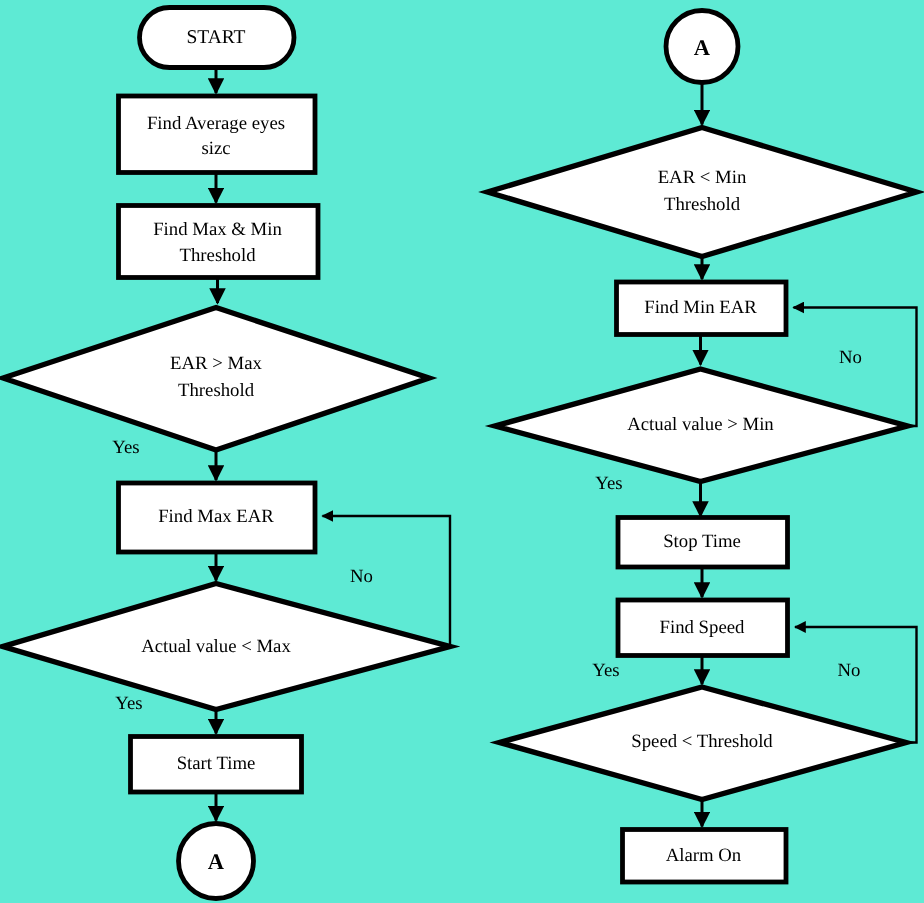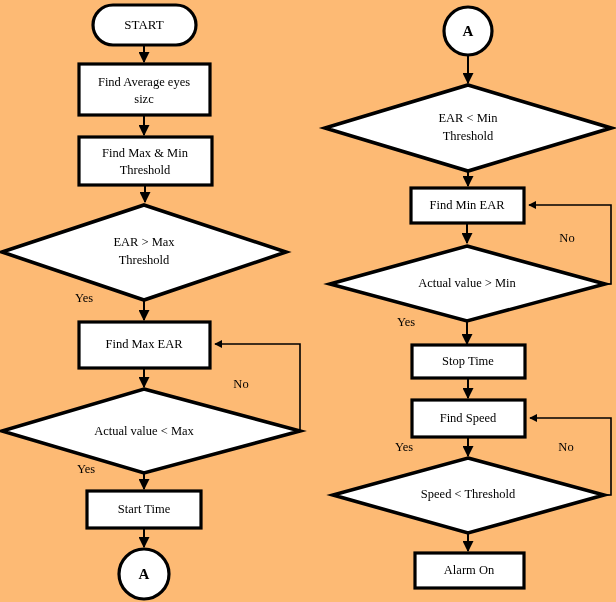--- a/index.html
+++ b/index.html
@@ -8,21 +8,21 @@
     padding: 0;
     background: #ffffff;
   }
   body {
     font-family: "Liberation Serif", "DejaVu Serif", serif;
   }
   #flowchart-root {
     position: relative;
     width: 616px;
     height: 602px;
-    background: #fdba74;
+    background: #5eead4;
     overflow: hidden;
   }
   #flow-svg {
     position: absolute;
     left: 0;
     top: 0;
     width: 616px;
     height: 602px;
   }
   .node-text {

